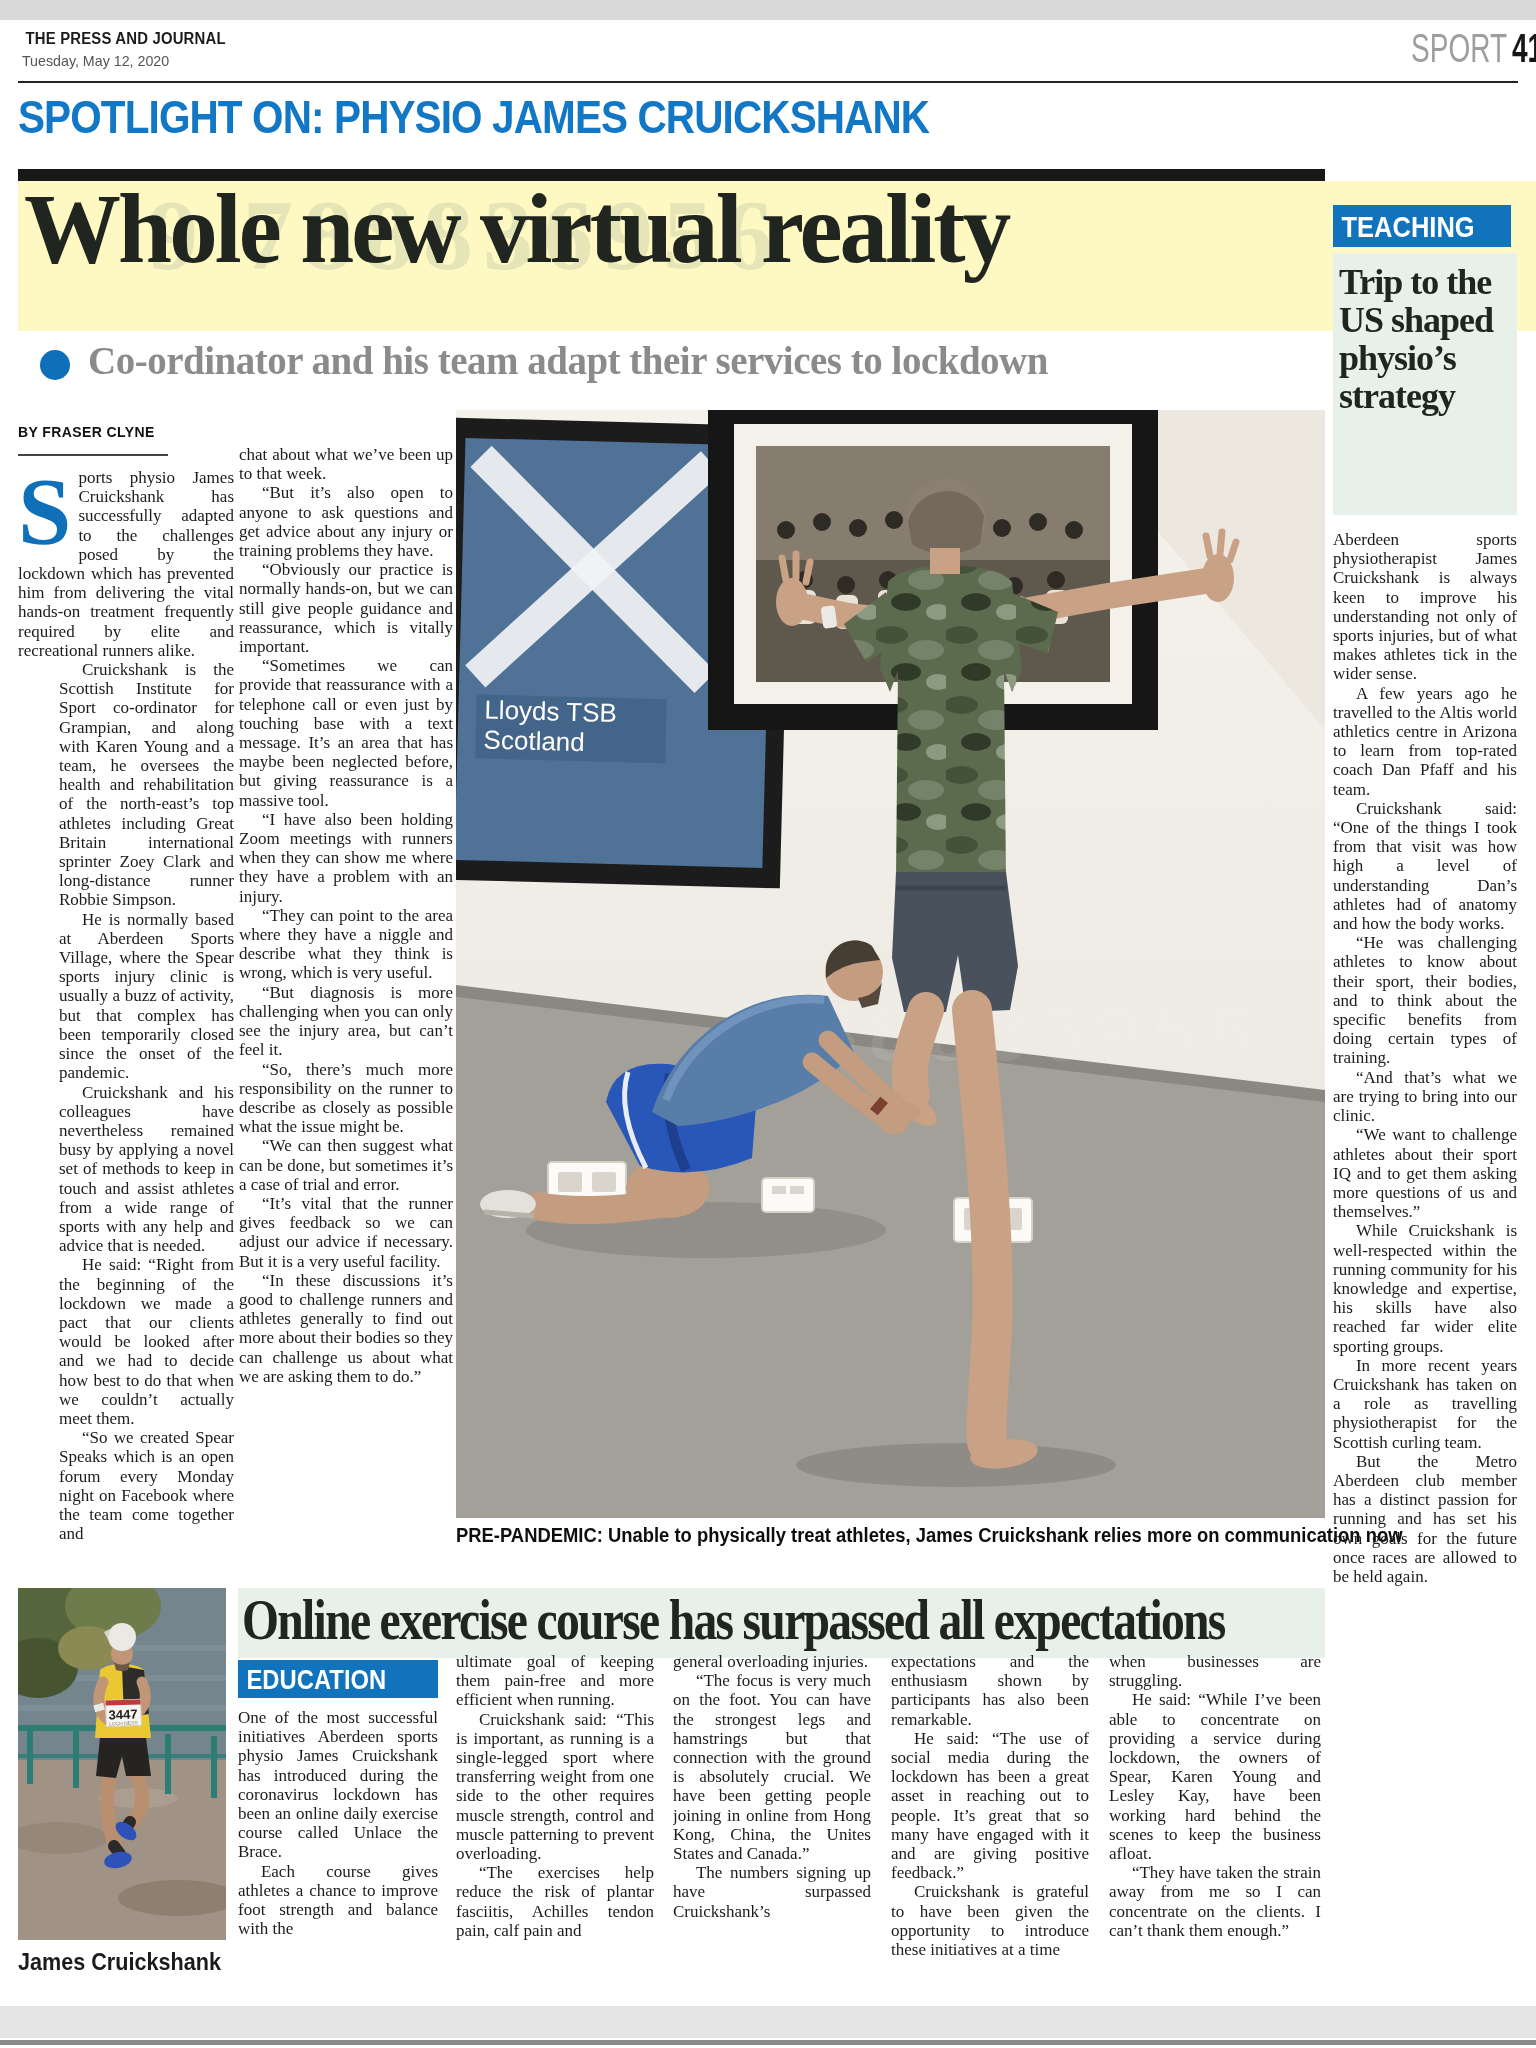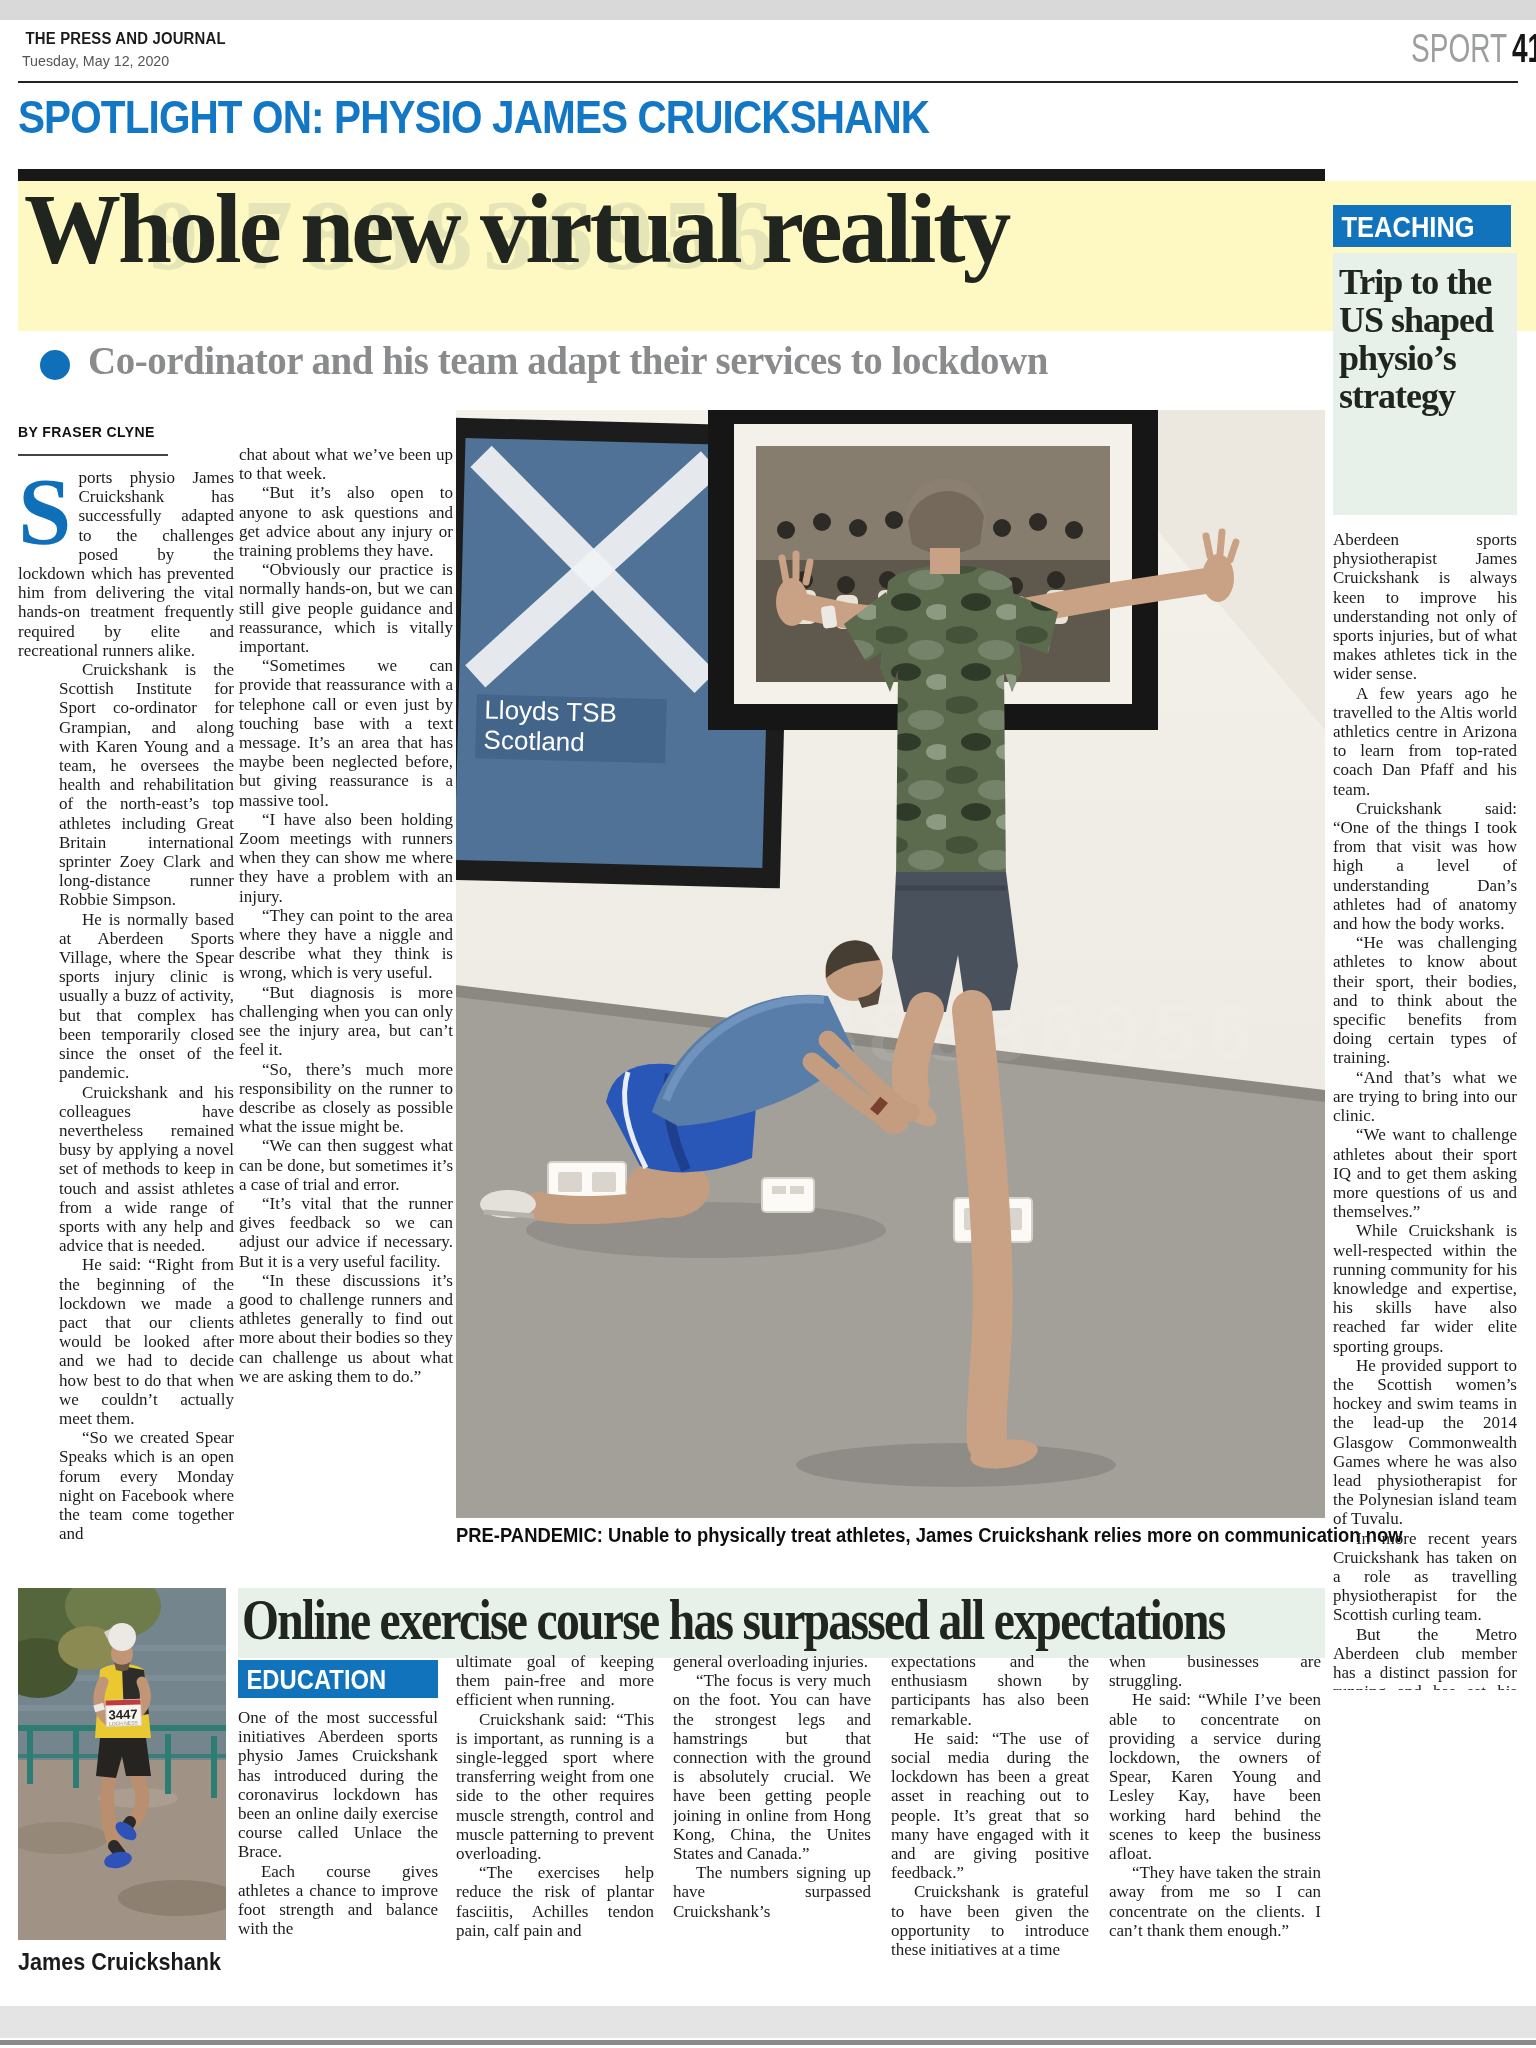--- a/index.html
+++ b/index.html
@@ -261,21 +261,20 @@
     <div id="side-headline">Trip to the US shaped physio’s strategy</div>
   </div>
   <div class="abs bodycol no-first-indent" id="side-body">
       <p>Aberdeen sports physiotherapist James Cruickshank is always keen to improve his understanding not only of sports injuries, but of what makes athletes tick in the wider sense.</p>
       <p>A few years ago he travelled to the Altis world athletics centre in Arizona to learn from top-rated coach Dan Pfaff and his team.</p>
       <p>Cruickshank said: “One of the things I took from that visit was how high a level of understanding Dan’s athletes had of anatomy and how the body works.</p>
       <p>“He was challenging athletes to know about their sport, their bodies, and to think about the specific benefits from doing certain types of training.</p>
       <p>“And that’s what we are trying to bring into our clinic.</p>
       <p>“We want to challenge athletes about their sport IQ and to get them asking more questions of us and themselves.”</p>
       <p>While Cruickshank is well-respected within the running community for his knowledge and expertise, his skills have also reached far wider elite sporting groups.</p>
-      <p>He provided support to the Scottish women’s hockey and swim teams in the lead-up the  2014 Glasgow Commonwealth Games where he was also lead physiotherapist for the Polynesian island team of Tuvalu.</p>
       <p>In more recent years Cruickshank has taken on a role as travelling physiotherapist for the Scottish curling team.</p>
       <p>But the Metro Aberdeen club member has a distinct passion for running and has set his own goals for the future once races are allowed to be held again.</p>
     </div>
 
   <div class="abs" id="runner-photo">
     <svg width="208" height="352" viewBox="0 0 208 352" xmlns="http://www.w3.org/2000/svg">
       <rect width="208" height="172" fill="#74858e"></rect>
       <path d="M0,60 h208 M0,90 h208 M0,120 h208" stroke="#8798a0" stroke-width="6" opacity=".5"></path>
       <g>
         <ellipse cx="30" cy="30" rx="60" ry="48" fill="#55663c"></ellipse>

